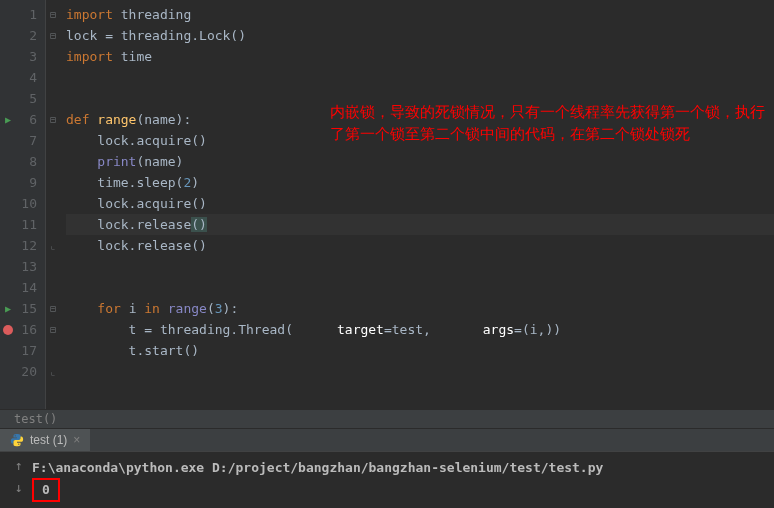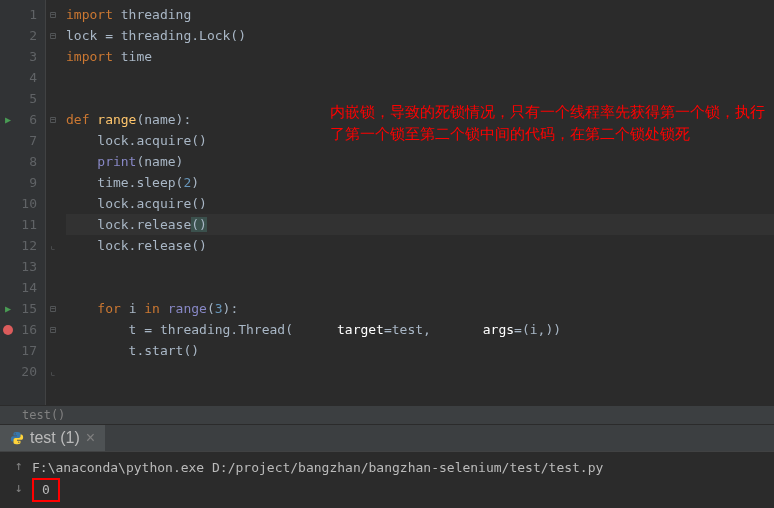--- a/index.html
+++ b/index.html
@@ -68,57 +68,57 @@
   font-family: 'SimSun', serif;
   font-size: 15px;
   line-height: 22px;
   left: 270px;
   top: 101px;
   width: 440px;
 }
 .breadcrumb {
   background: #3c3f41;
   color: #808080;
-  padding: 2px 22px;
+  padding: 2px 14px;
   font-size: 12px;
   border-top: 1px solid #2b2b2b;
 }
 .tab-bar {
   background: #3c3f41;
   display: flex;
   border-top: 1px solid #2b2b2b;
 }
 .tab {
   padding: 4px 10px;
   display: flex;
   align-items: center;
   gap: 6px;
   color: #bbbbbb;
   font-family: sans-serif;
-  font-size: 16px;
+  font-size: 12px;
   background: #4e5254;
 }
 .py-icon {
   width: 14px;
   height: 14px;
   display: inline-flex;
 }
 .close-x { color: #808080; cursor: pointer; }
 .console {
   background: #2b2b2b;
   padding: 6px 8px;
   font-size: 13px;
   border-top: 1px solid #414243;
 }
 .console-control {
   width: 22px;
   float: left;
 }
 .console-control div { height: 22px; color: #808080; text-align: center; }
-.console-out { margin-left: 24px; }
+.console-out { margin-left: 24px; font-weight: bold; }
 .console-out .line { line-height: 20px; color: #bbbbbb; }
 .red-box { display: inline-block; border: 2px solid #ff0000; padding: 0 8px; }
 </style>
 </head>
 <body>
 
 <div class="editor-area">
   <div class="marker-col">
     <div></div>
       <div></div>

